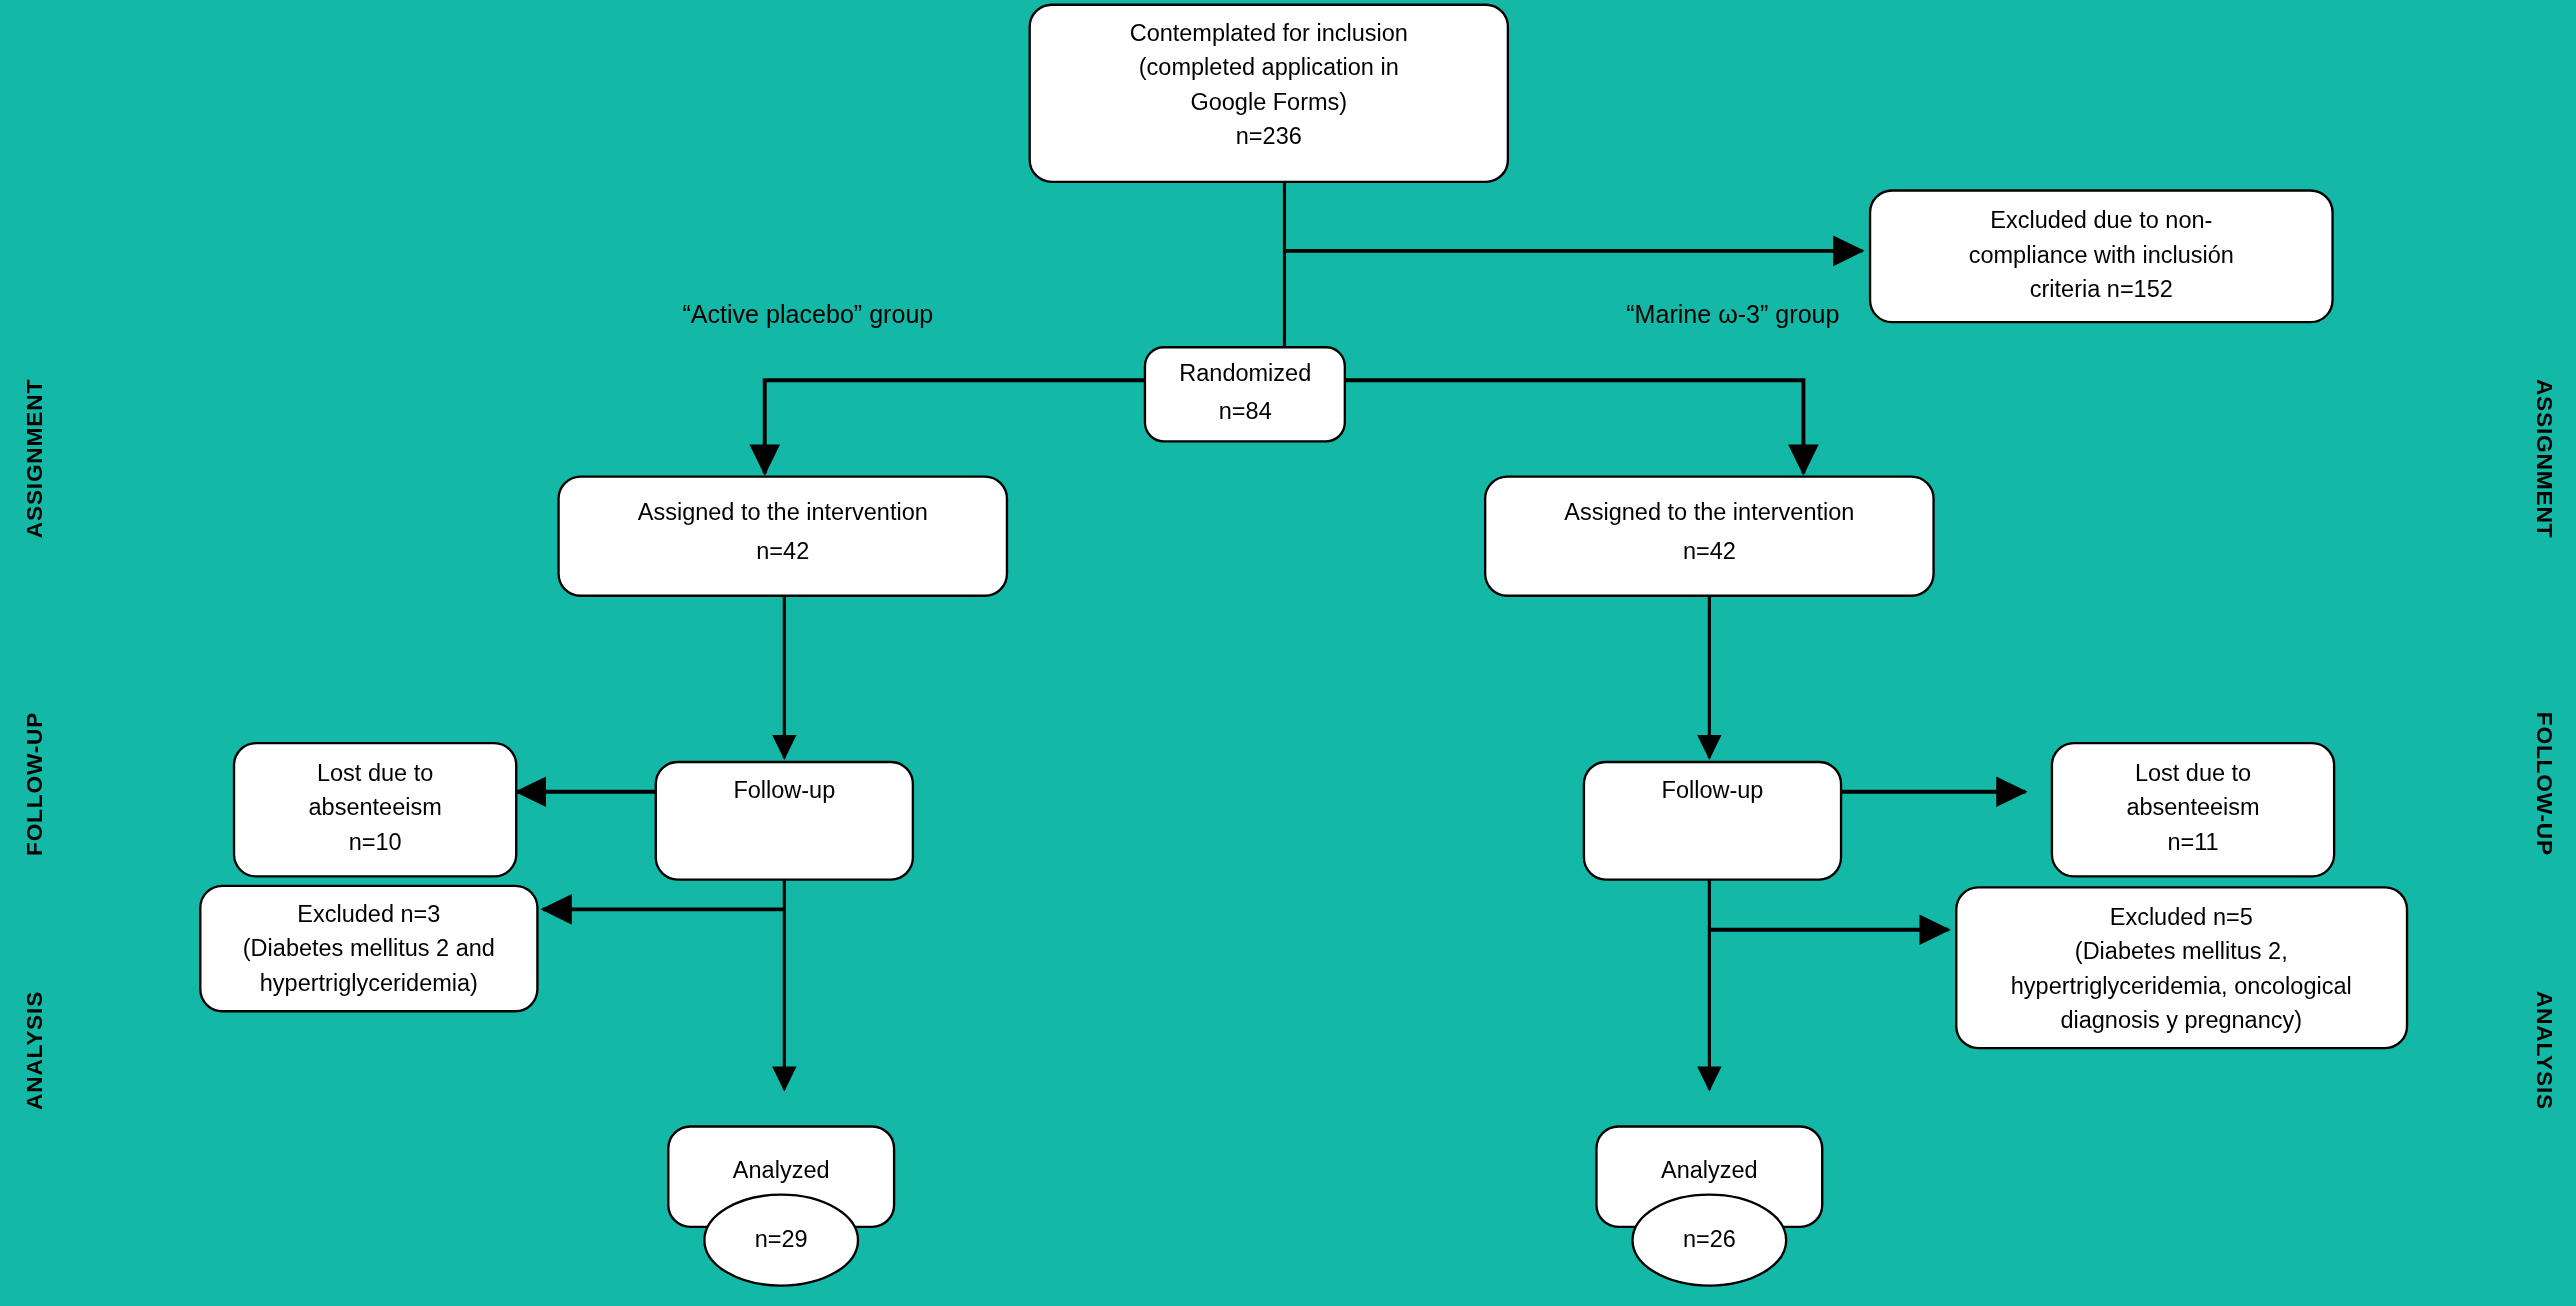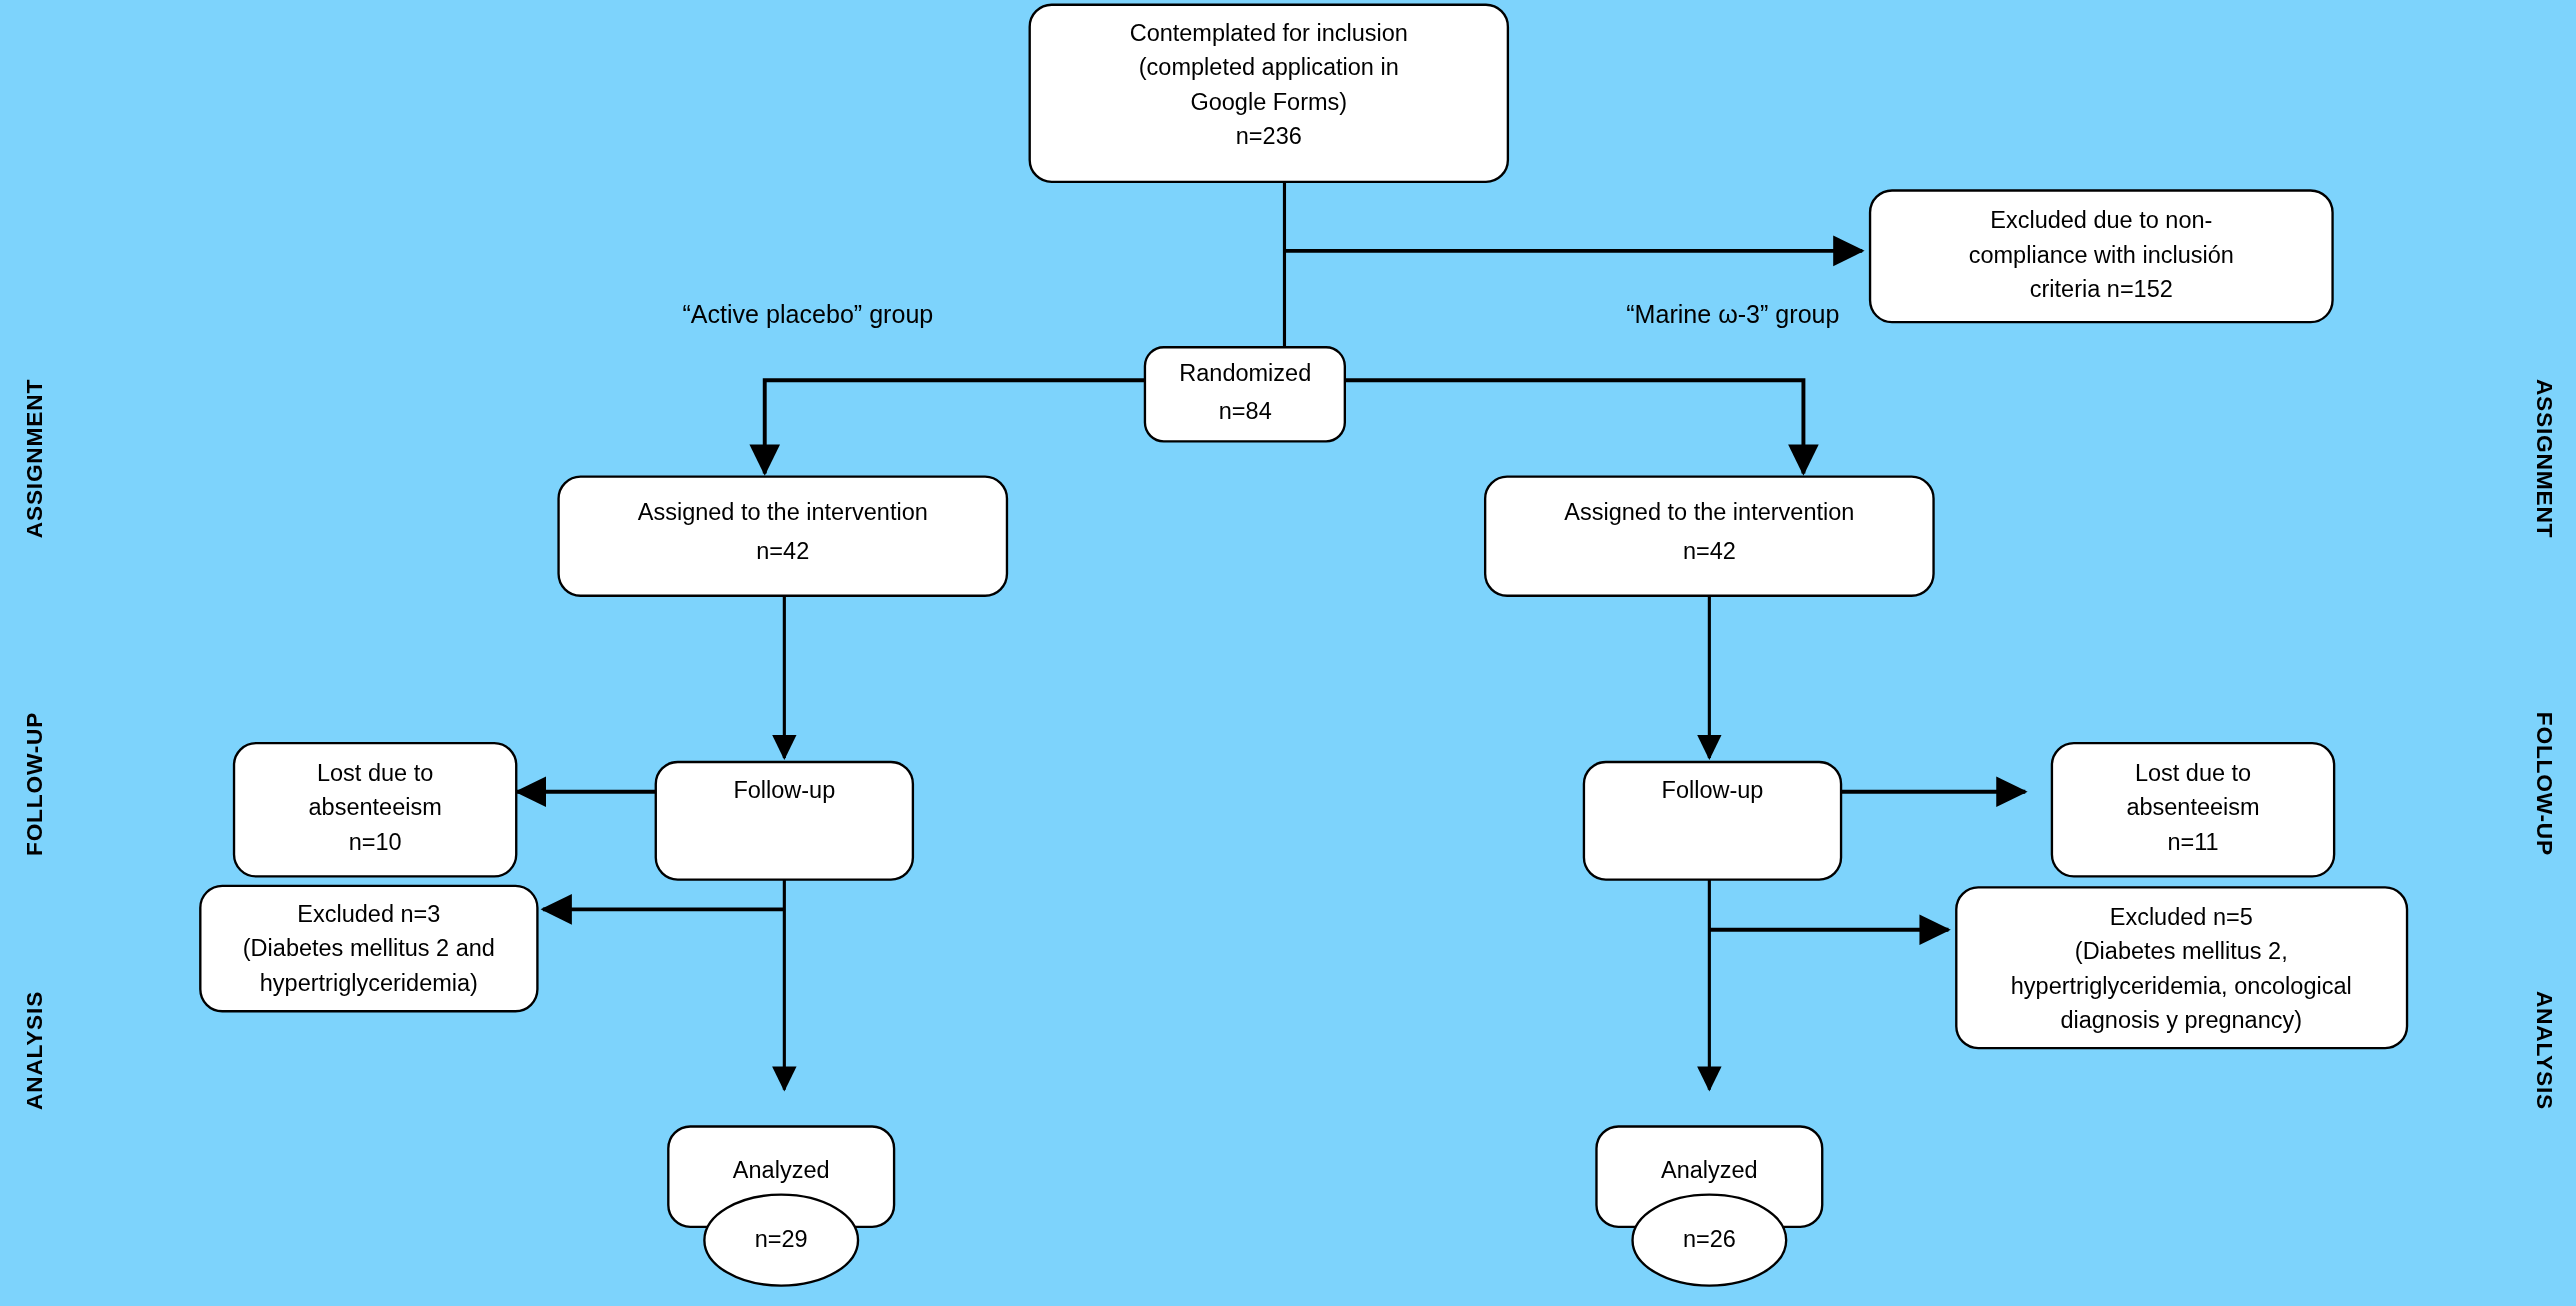--- a/index.html
+++ b/index.html
@@ -7,21 +7,21 @@
     padding: 0;
     background: #ffffff;
   }
   body {
     font-family: "Liberation Sans", sans-serif;
   }
   #diagram-root {
     position: relative;
     width: 2576px;
     height: 1306px;
-    background: #7dd3fc;
+    background: #14b8a6;
     overflow: hidden;
   }
   #flow-svg {
     position: absolute;
     top: 0;
     left: 0;
     width: 2576px;
     height: 1306px;
   }
   .node-box {

